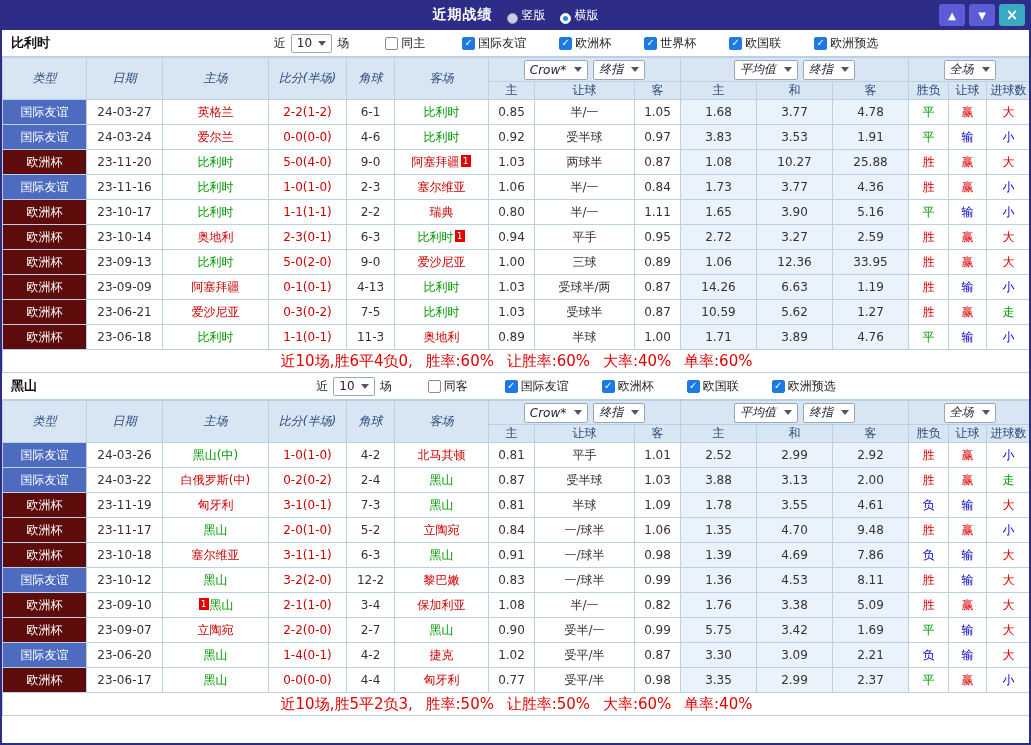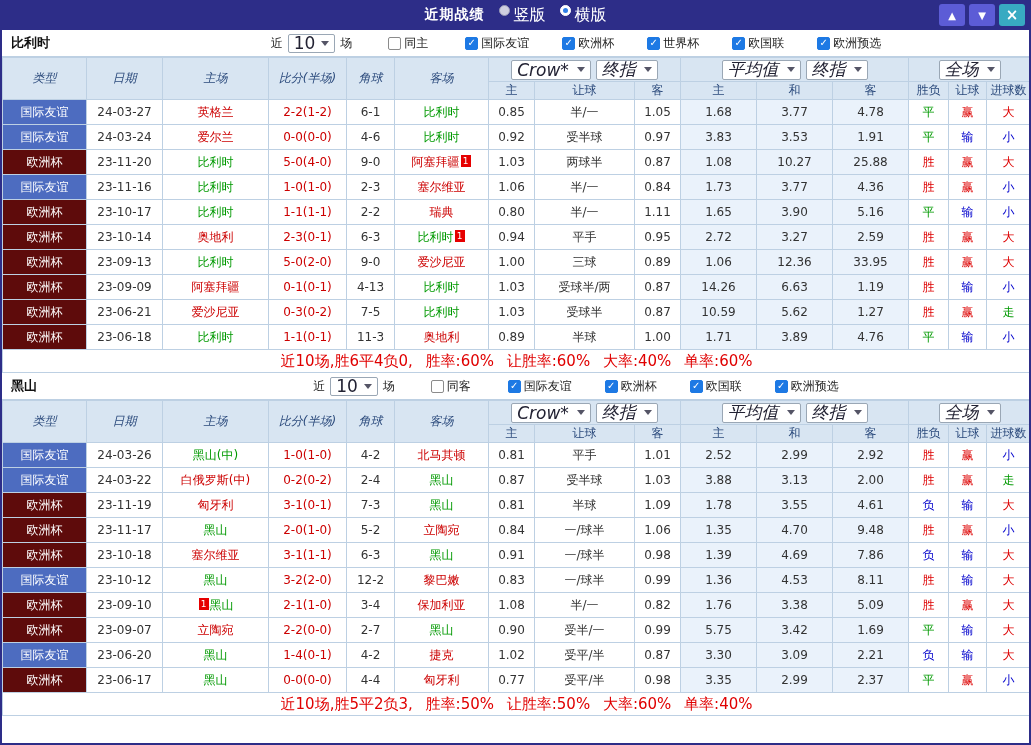--- a/index.html
+++ b/index.html
@@ -16,21 +16,21 @@
   }
 
   
   .topbar {
     flex: 0 0 30px; background: var(--topbar-bg, #2d2d88);
     position: relative; display: flex; align-items: center; justify-content: center;
     color: #fff;
   }
   .topbar-center { display: flex; align-items: center; gap: 14px; }
   .title { font-weight: bold; font-size: 14px; letter-spacing: 1px; }
-  .radio-opt { display: inline-flex; align-items: flex-start; gap: 4px; font-size: 16px; color: #fff; cursor: default; }
+  .radio-opt { display: inline-flex; align-items: flex-end; gap: 4px; font-size: 12px; color: #fff; cursor: default; }
   .radio {
     width: 11px; height: 11px; border-radius: 50%;
     background: #cfcfe0; border: 1px solid #9a9ab8;
     display: inline-flex; align-items: center; justify-content: center;
   }
   .radio.selected { background: #fff; border-color: #fff; }
   .radio.selected::after {
     content: ""; display: block; width: 5px; height: 5px; border-radius: 50%;
     background: var(--radio-blue, #2f7fe8);
   }
@@ -58,21 +58,21 @@
     width: 13px; height: 13px; border: 1px solid #8b8b8b; border-radius: 2px; background: #fff;
     display: inline-flex; align-items: center; justify-content: center;
     font-size: 10px; line-height: 1; color: #fff;
   }
   .cb.checked { background: var(--checkbox-blue, #1d79e4); border-color: var(--checkbox-blue, #1d79e4); }
 
   
   .sel {
     display: inline-flex; align-items: center; justify-content: space-between;
     border: 1px solid #9aa7b5; background: #fff; border-radius: 2px;
-    height: 20px; padding: 0 5px; gap: 8px; color: #223; font-size: 17px; cursor: default;
+    height: 20px; padding: 0 5px; gap: 8px; color: #223; font-size: 12px; cursor: default;
   }
   .count-sel { height: 19px; gap: 6px; }
   .arrow {
     width: 0; height: 0;
     border-left: 4px solid transparent; border-right: 4px solid transparent;
     border-top: 5px solid #556;
   }
   .th-sels { display: flex; justify-content: center; align-items: center; gap: 5px; }
 
   

